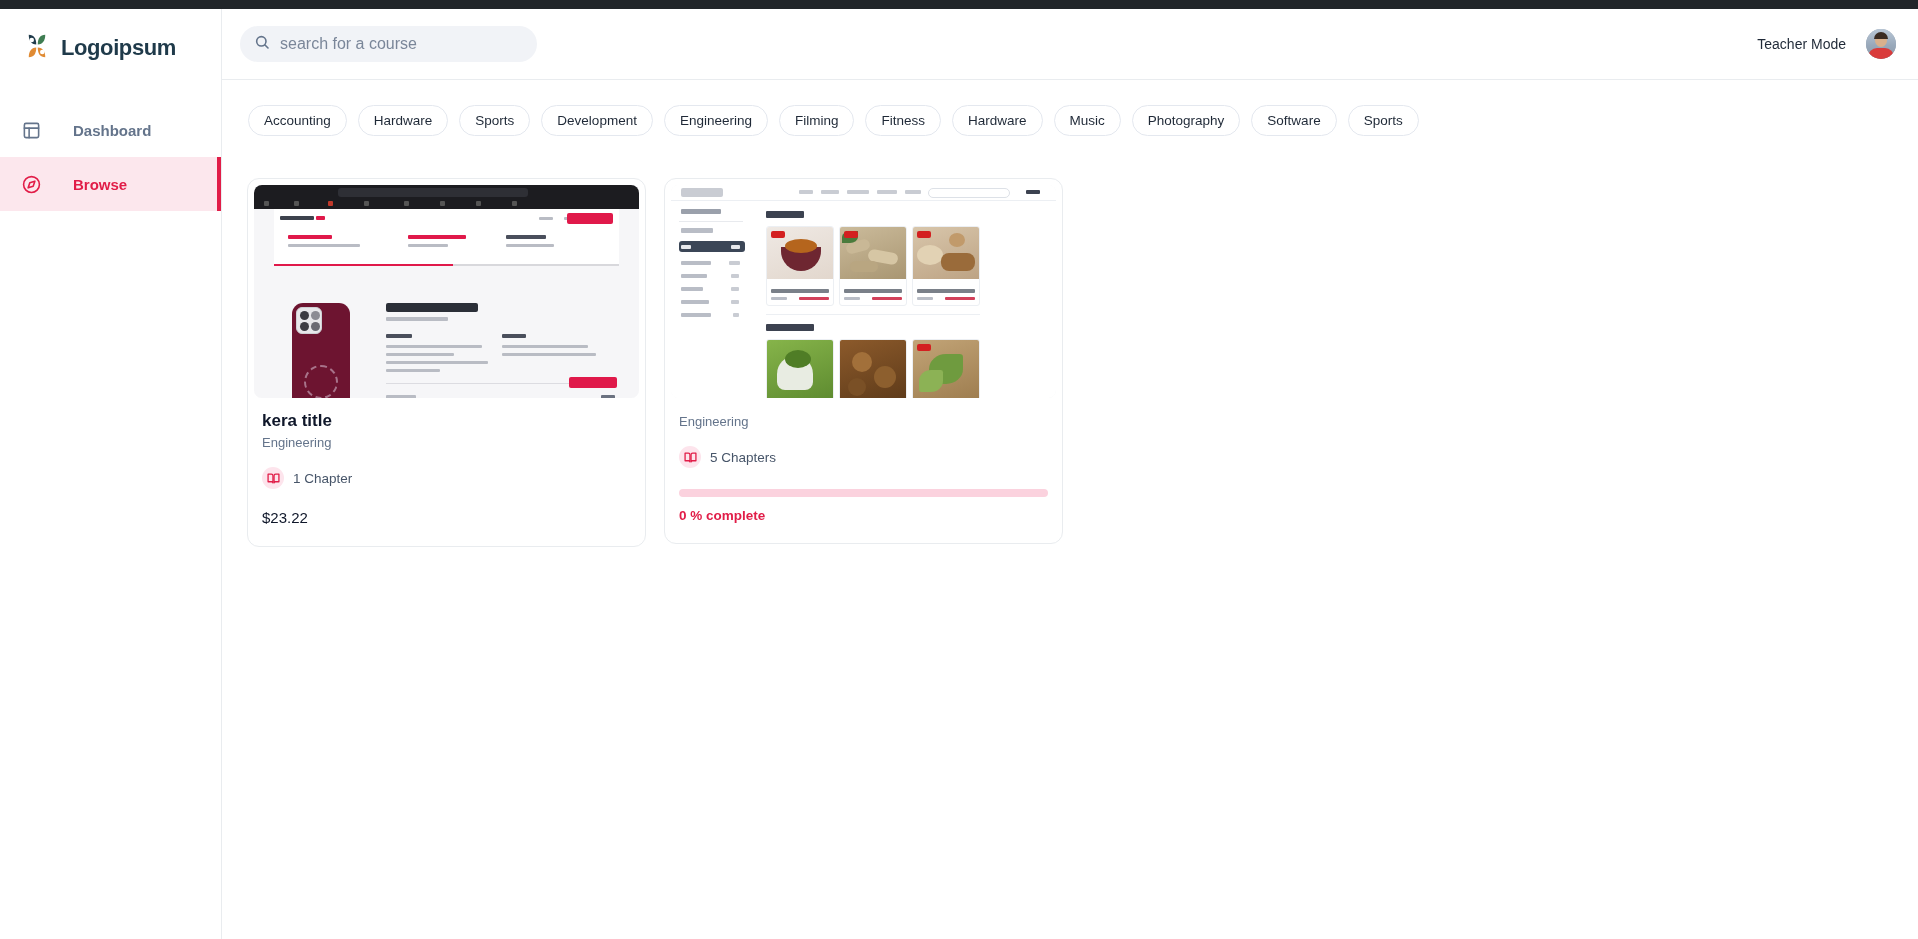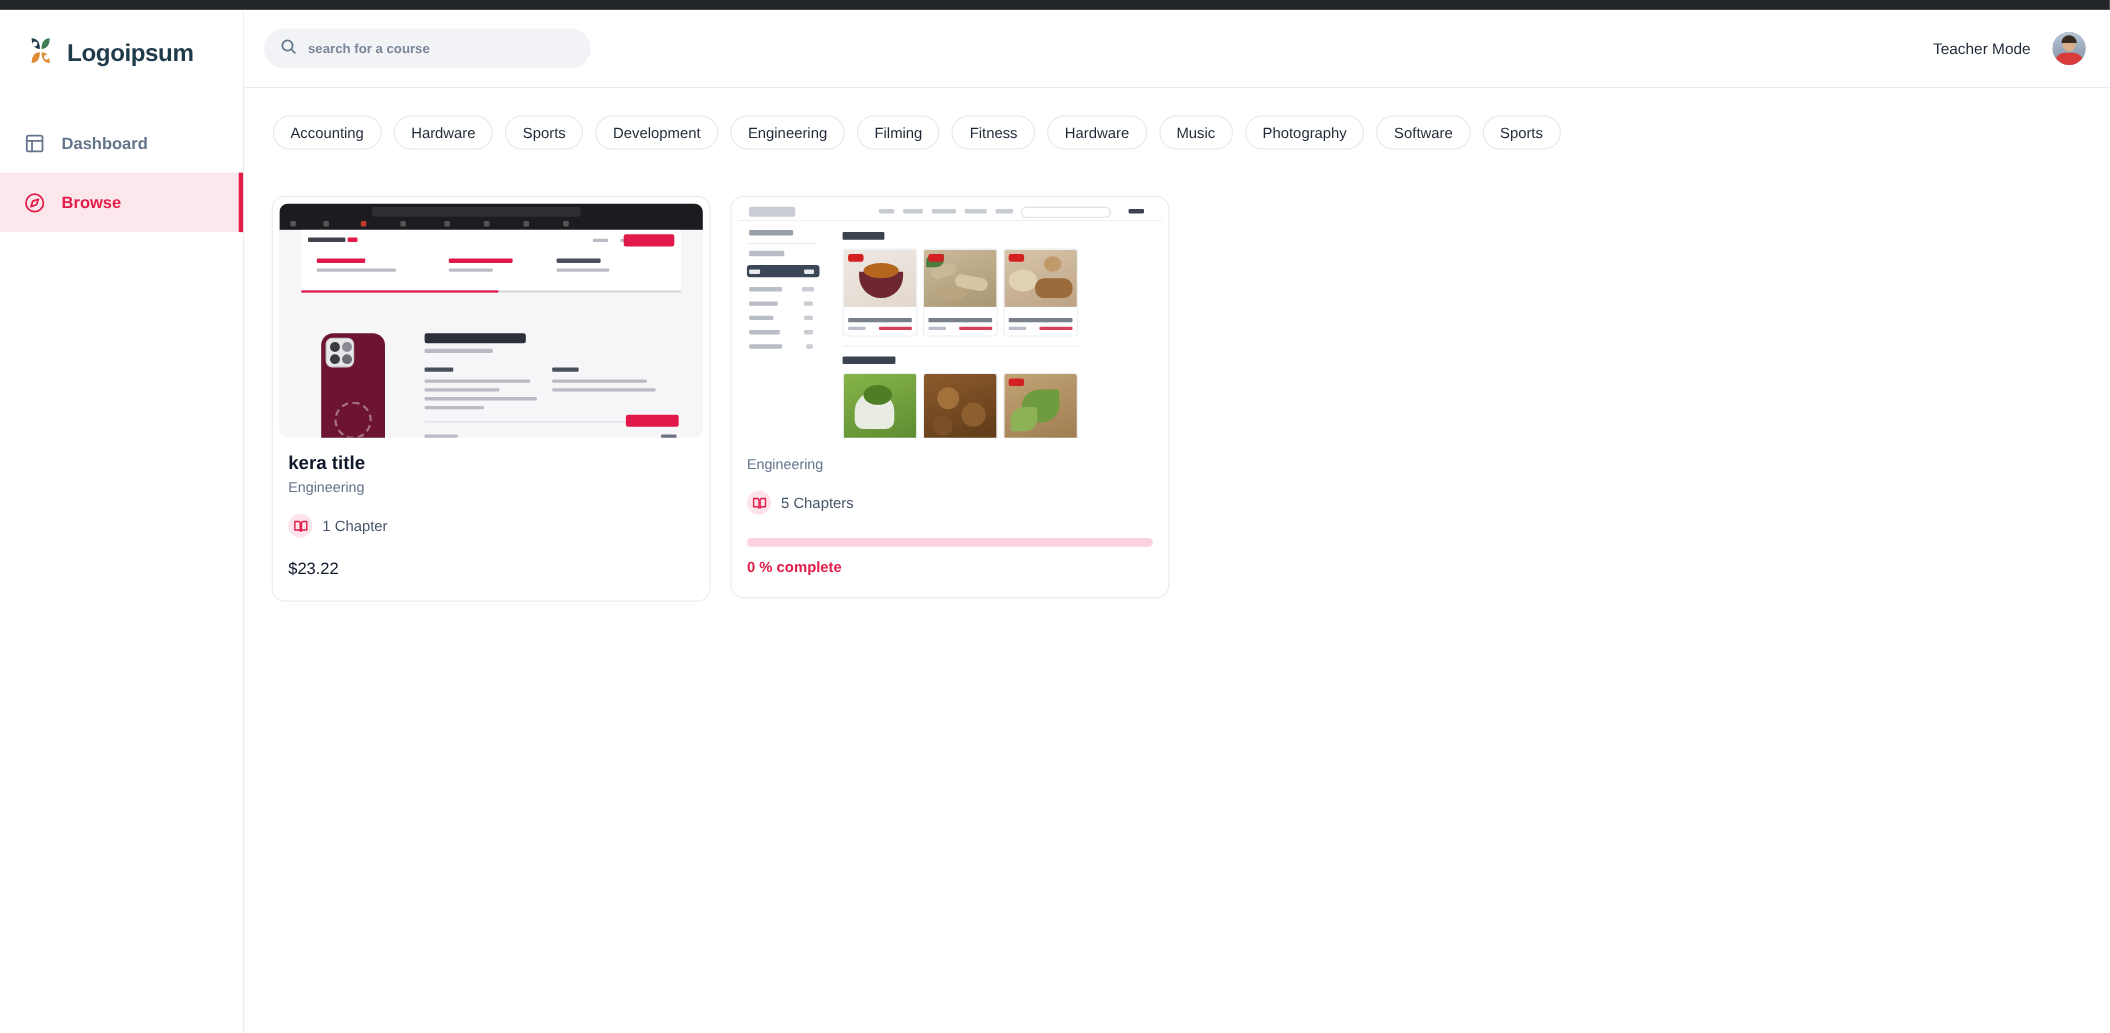--- a/index.html
+++ b/index.html
@@ -23,21 +23,21 @@
     display: flex; align-items: flex-end; gap: 9px;
     padding: 22px 0 0 22px;
   }
   .logo-mark { width: 30px; height: 30px; flex: 0 0 30px; }
   .logo-text {
     font-size: 22px; font-weight: bold; color: #1f3a4a;
     letter-spacing: -0.4px;
   }
   .nav { margin-top: 42px; }
   .nav-item {
-    display: flex; align-items: center; gap: 15px;
+    display: flex; align-items: center; gap: 32px;
     height: 54px; padding-left: 22px;
     font-size: 15px; font-weight: bold; color: #64748b;
     cursor: pointer; position: relative;
     background: transparent;
   }
   .nav-item.active {
     background: #fce7ed; color: #e11d48;
   }
   .nav-item.active::after {
     content: ""; position: absolute; right: 0; top: 0;
@@ -54,21 +54,21 @@
   .search-box {
     margin-left: 18px; width: 297px; height: 36px;
     background: #f1f3f7; border-radius: 18px;
     display: flex; align-items: center; gap: 10px;
     padding: 0 14px;
   }
   .search-box svg { flex: 0 0 16px; }
   .search-input {
     border: none; outline: none; background: transparent;
     font-family: "Liberation Sans", sans-serif;
-    font-size: 12px; color: #b91c1c; width: 100%; font-weight: bold;
+    font-size: 16px; color: #b91c1c; width: 100%;
   }
   .search-input::placeholder { color: #7a8699; }
   .header-right {
     margin-left: auto; display: flex; align-items: center;
     gap: 20px; padding-right: 22px;
   }
   .teacher-mode {
     font-size: 14px; color: #1f2937; cursor: pointer;
   }
   .avatar {

